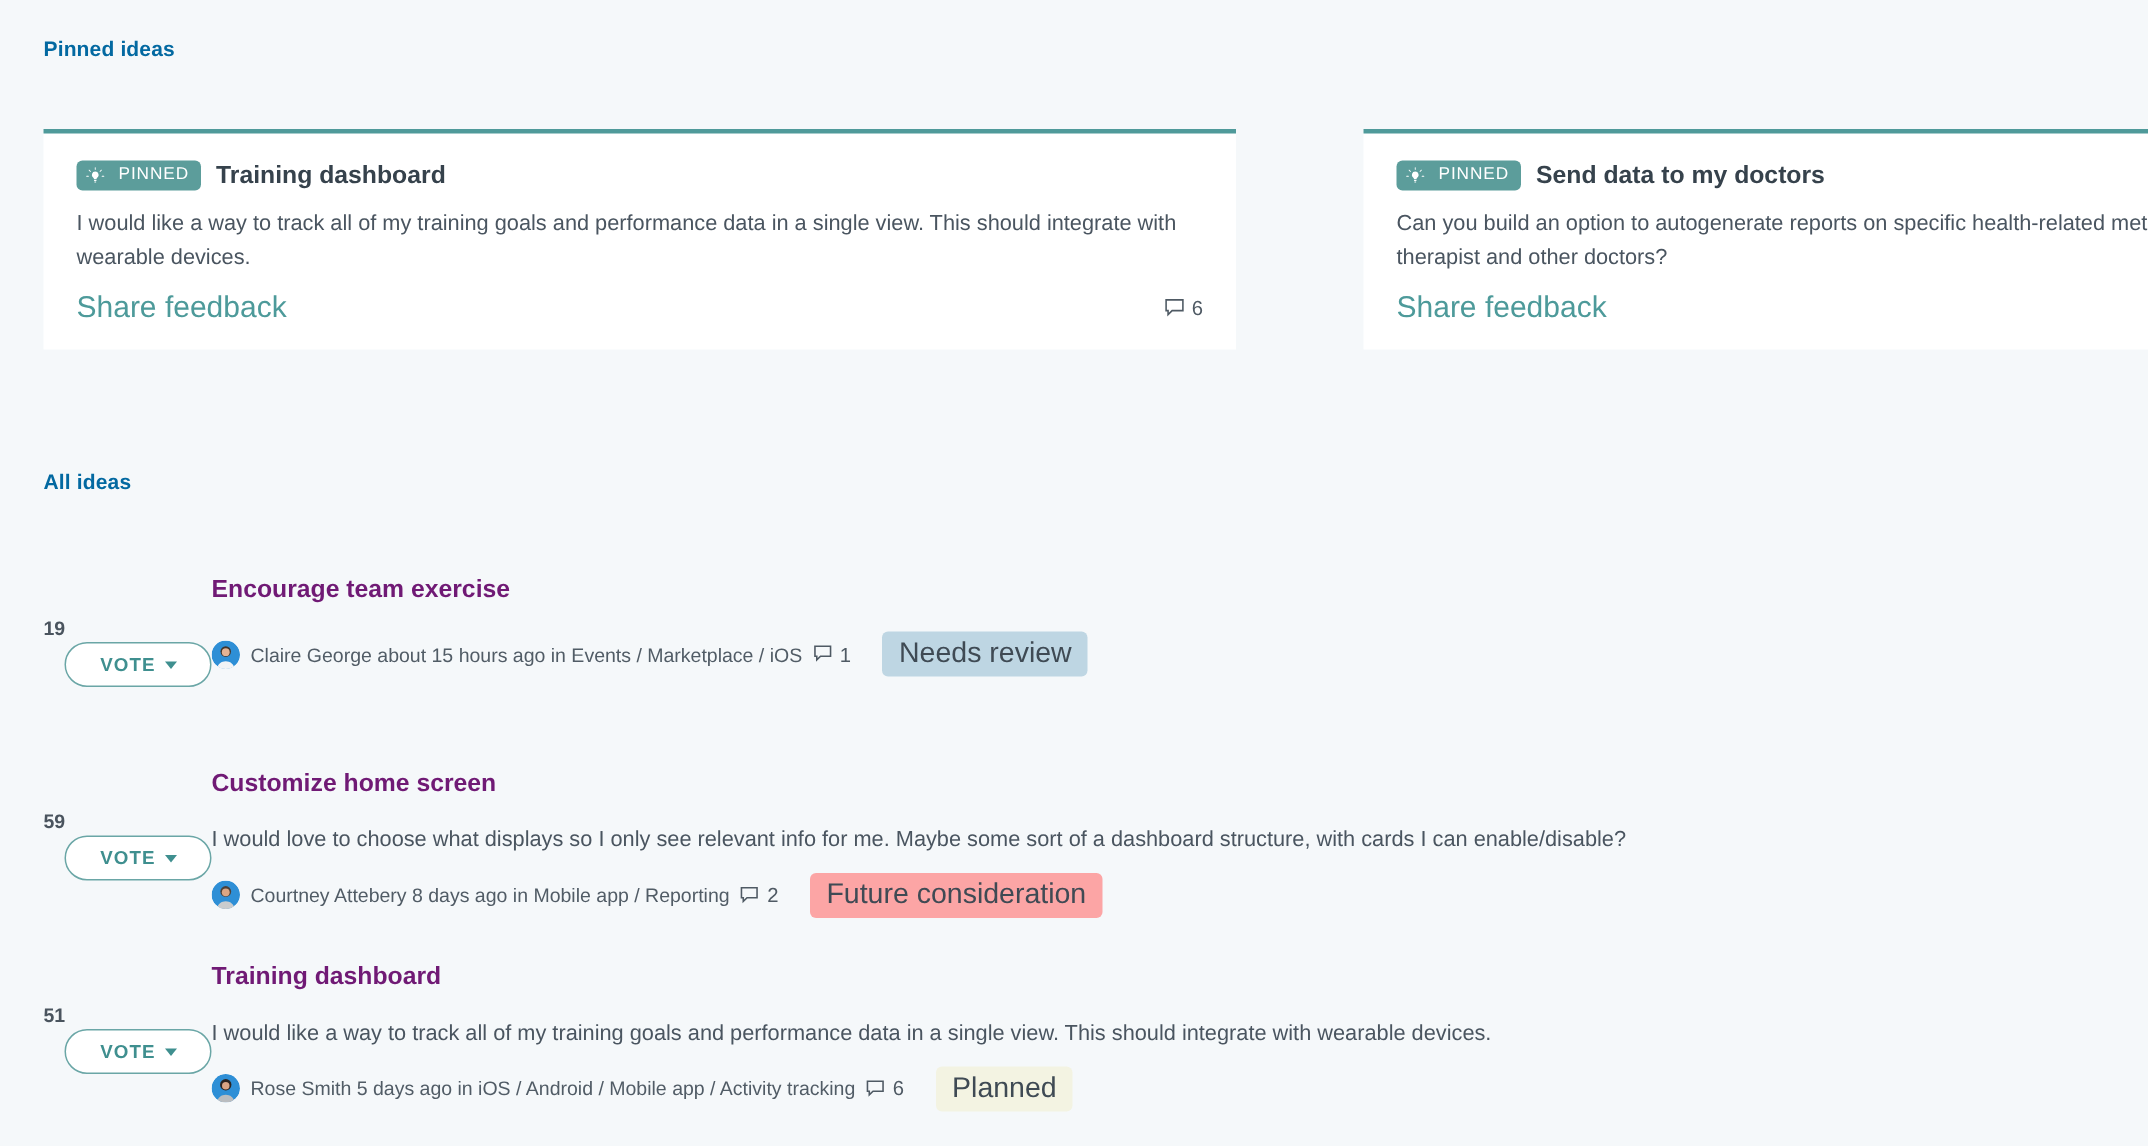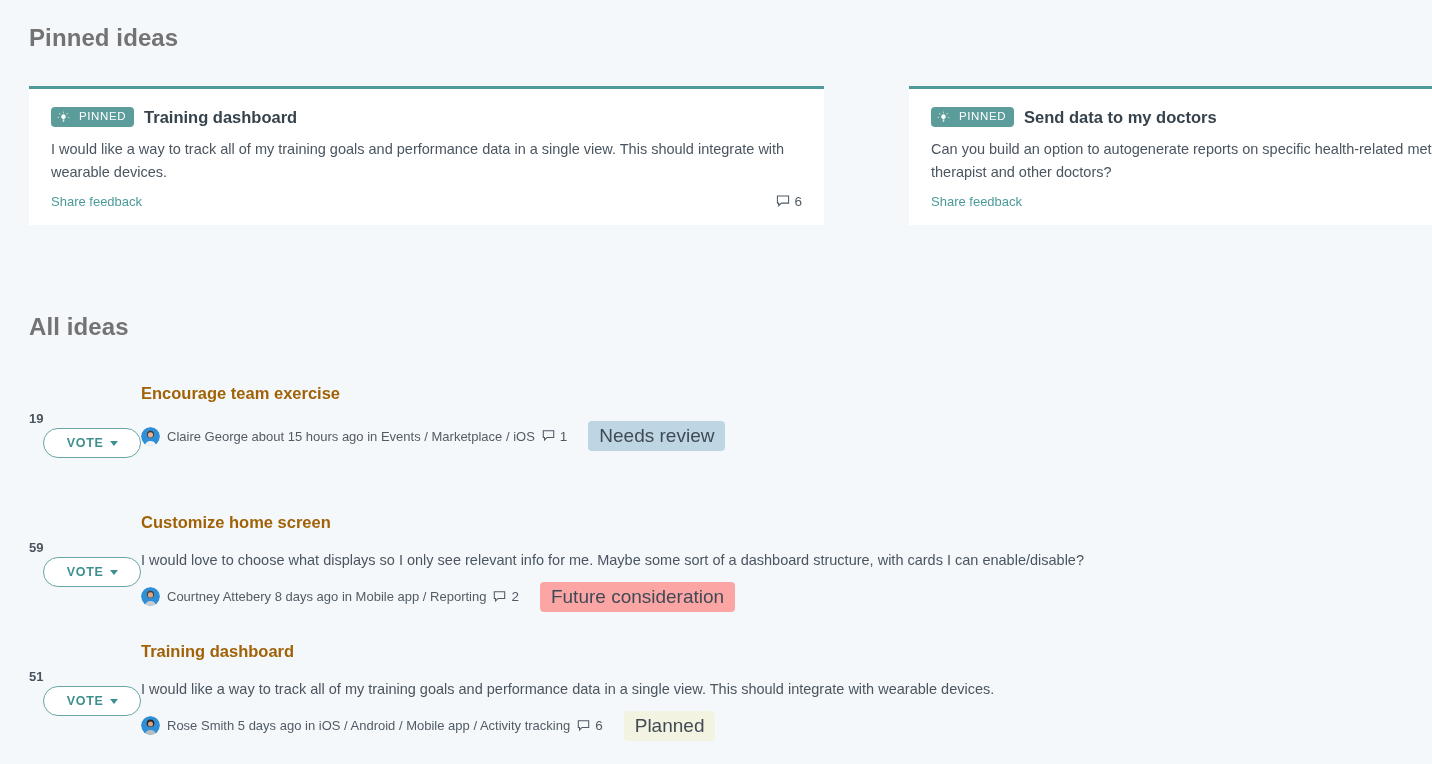--- a/index.html
+++ b/index.html
@@ -7,23 +7,23 @@
     margin: 0; padding: 0;
     width: 1432px; height: 764px;
     background: #f5f8fa;
     font-family: "Liberation Sans", sans-serif;
     overflow: hidden;
   }
   .page { width: 1432px; height: 764px; position: relative; background: #f5f8fa; }
 
   
   .section-heading {
-    font-size: 24px;
-    font-weight: bold;
-    color: #737373;
+    font-size: 14px;
+    font-weight: bold;
+    color: #0369a1;
     letter-spacing: 0.1px;
   }
   #pinned-heading { position: absolute; left: 29px; top: 24px; }
   #all-heading    { position: absolute; left: 29px; top: 313px; }
 
   
   .pinned-strip {
     position: absolute;
     left: 0; top: 86px;
     width: 1432px; height: 160px;
@@ -69,21 +69,21 @@
     color: #4a5560;
     max-width: 740px;
   }
   .card-footer {
     margin-top: 9px;
     display: flex;
     align-items: center;
     justify-content: space-between;
   }
   .share-link {
-    font-size: 13px;
+    font-size: 20px;
     color: #4d9a9a;
     text-decoration: none;
     cursor: pointer;
   }
   .comment-chip {
     display: inline-flex;
     align-items: center;
     gap: 4px;
     font-size: 13.5px;
     color: #4f5a64;
@@ -138,21 +138,21 @@
     width: 0; height: 0;
     border-left: 4.5px solid transparent;
     border-right: 4.5px solid transparent;
     border-top: 5px solid #3f8f8f;
     display: inline-block;
   }
   .idea-body { flex: 1 1 auto; padding-right: 24px; padding-top: 2px; }
   .idea-title {
     font-size: 16.5px;
     font-weight: bold;
-    color: #a16207;
+    color: #701a75;
     margin: 0 0 18px 0;
     cursor: pointer;
   }
   .idea-desc {
     font-size: 14.5px;
     color: #4a5560;
     line-height: 1.5;
     margin: 0 0 10px 0;
   }
   .idea-meta {

